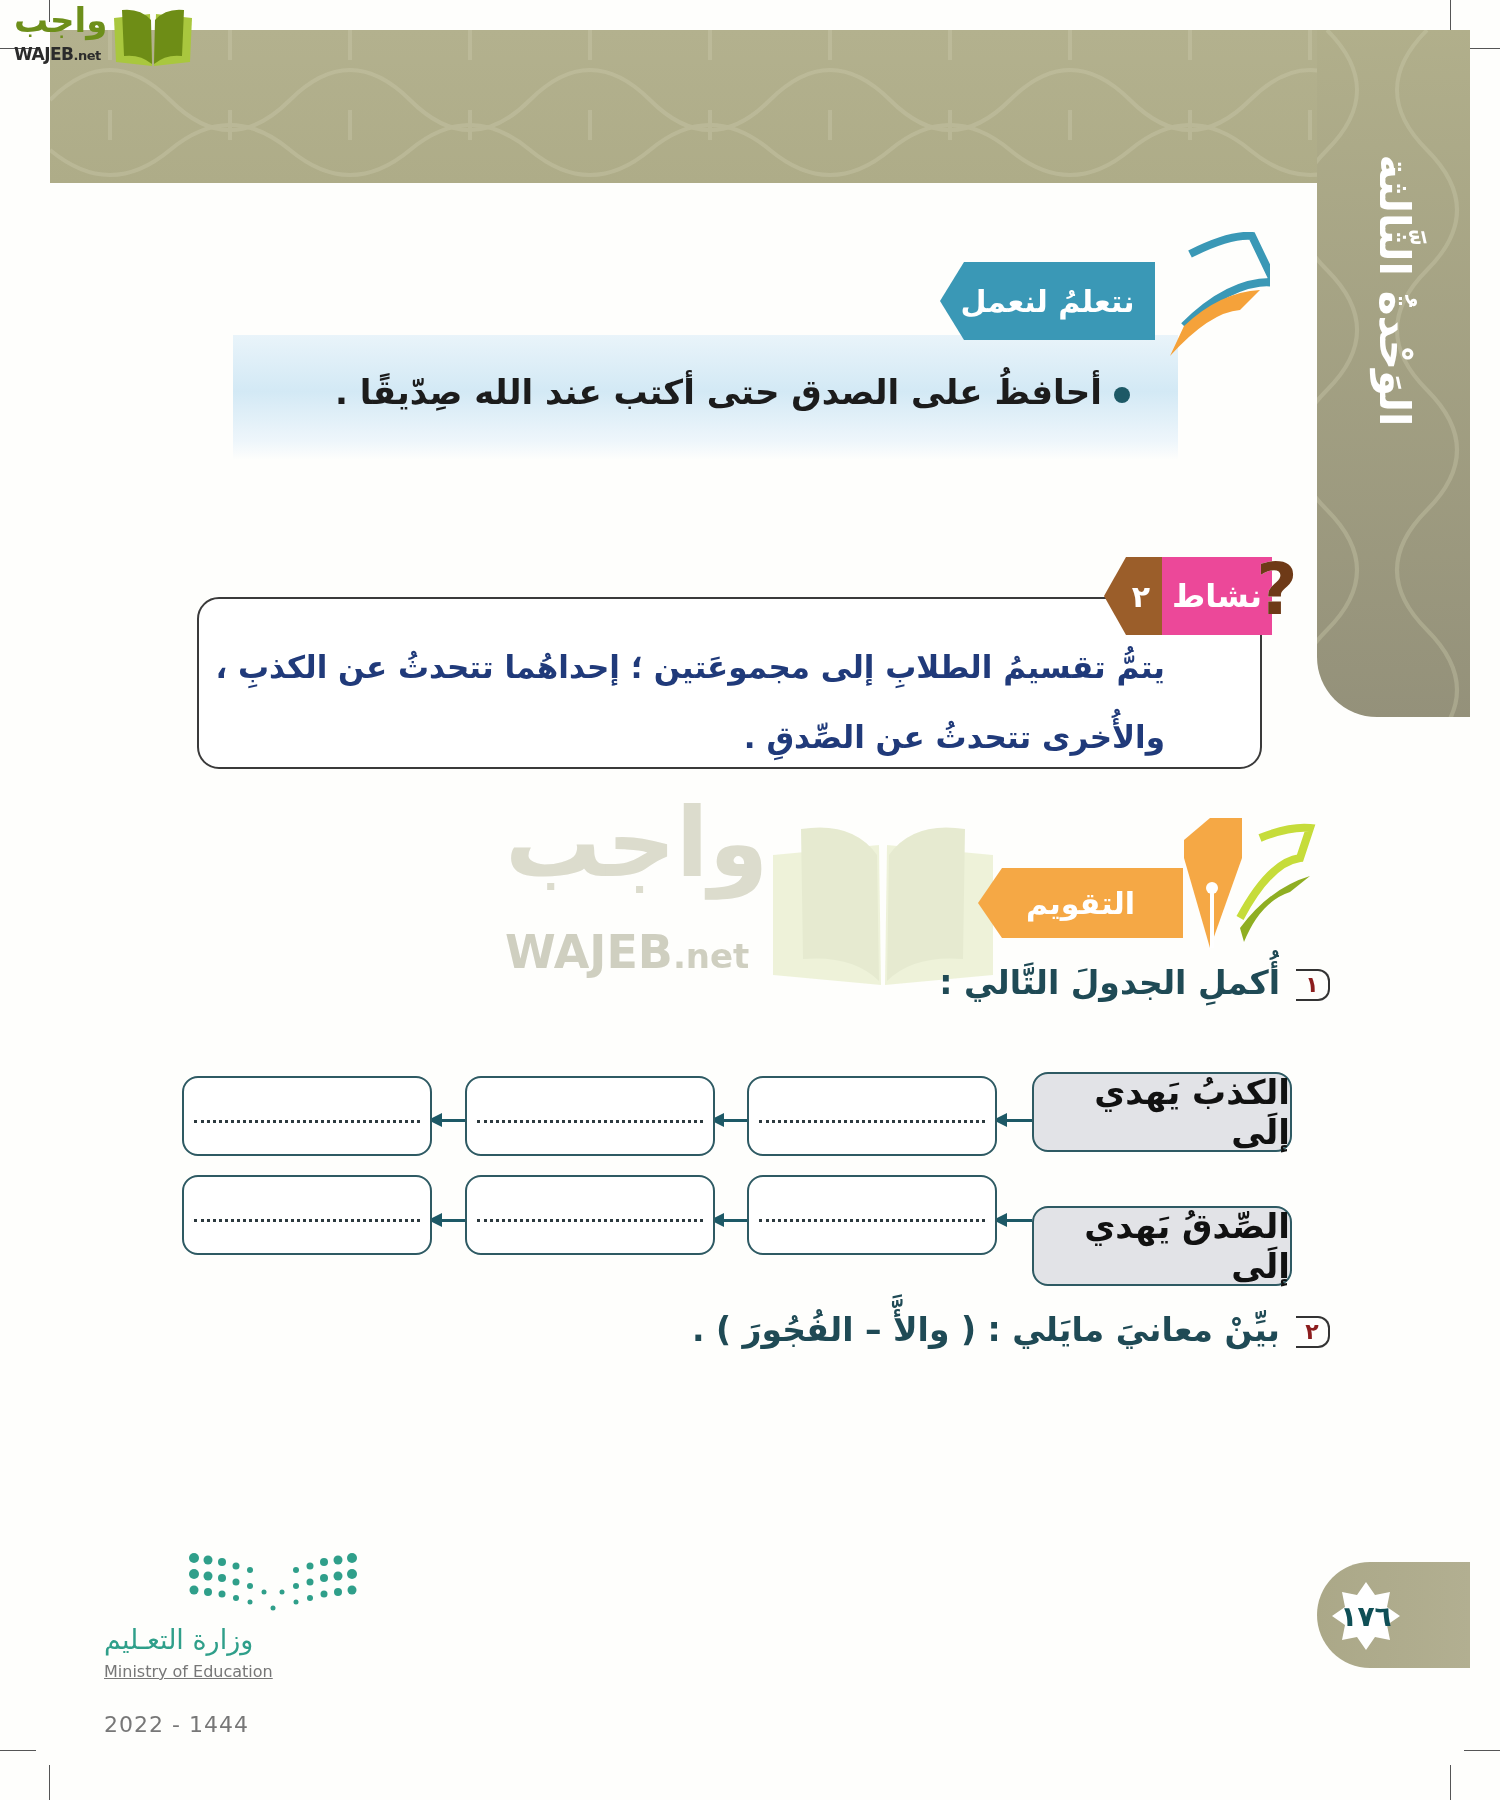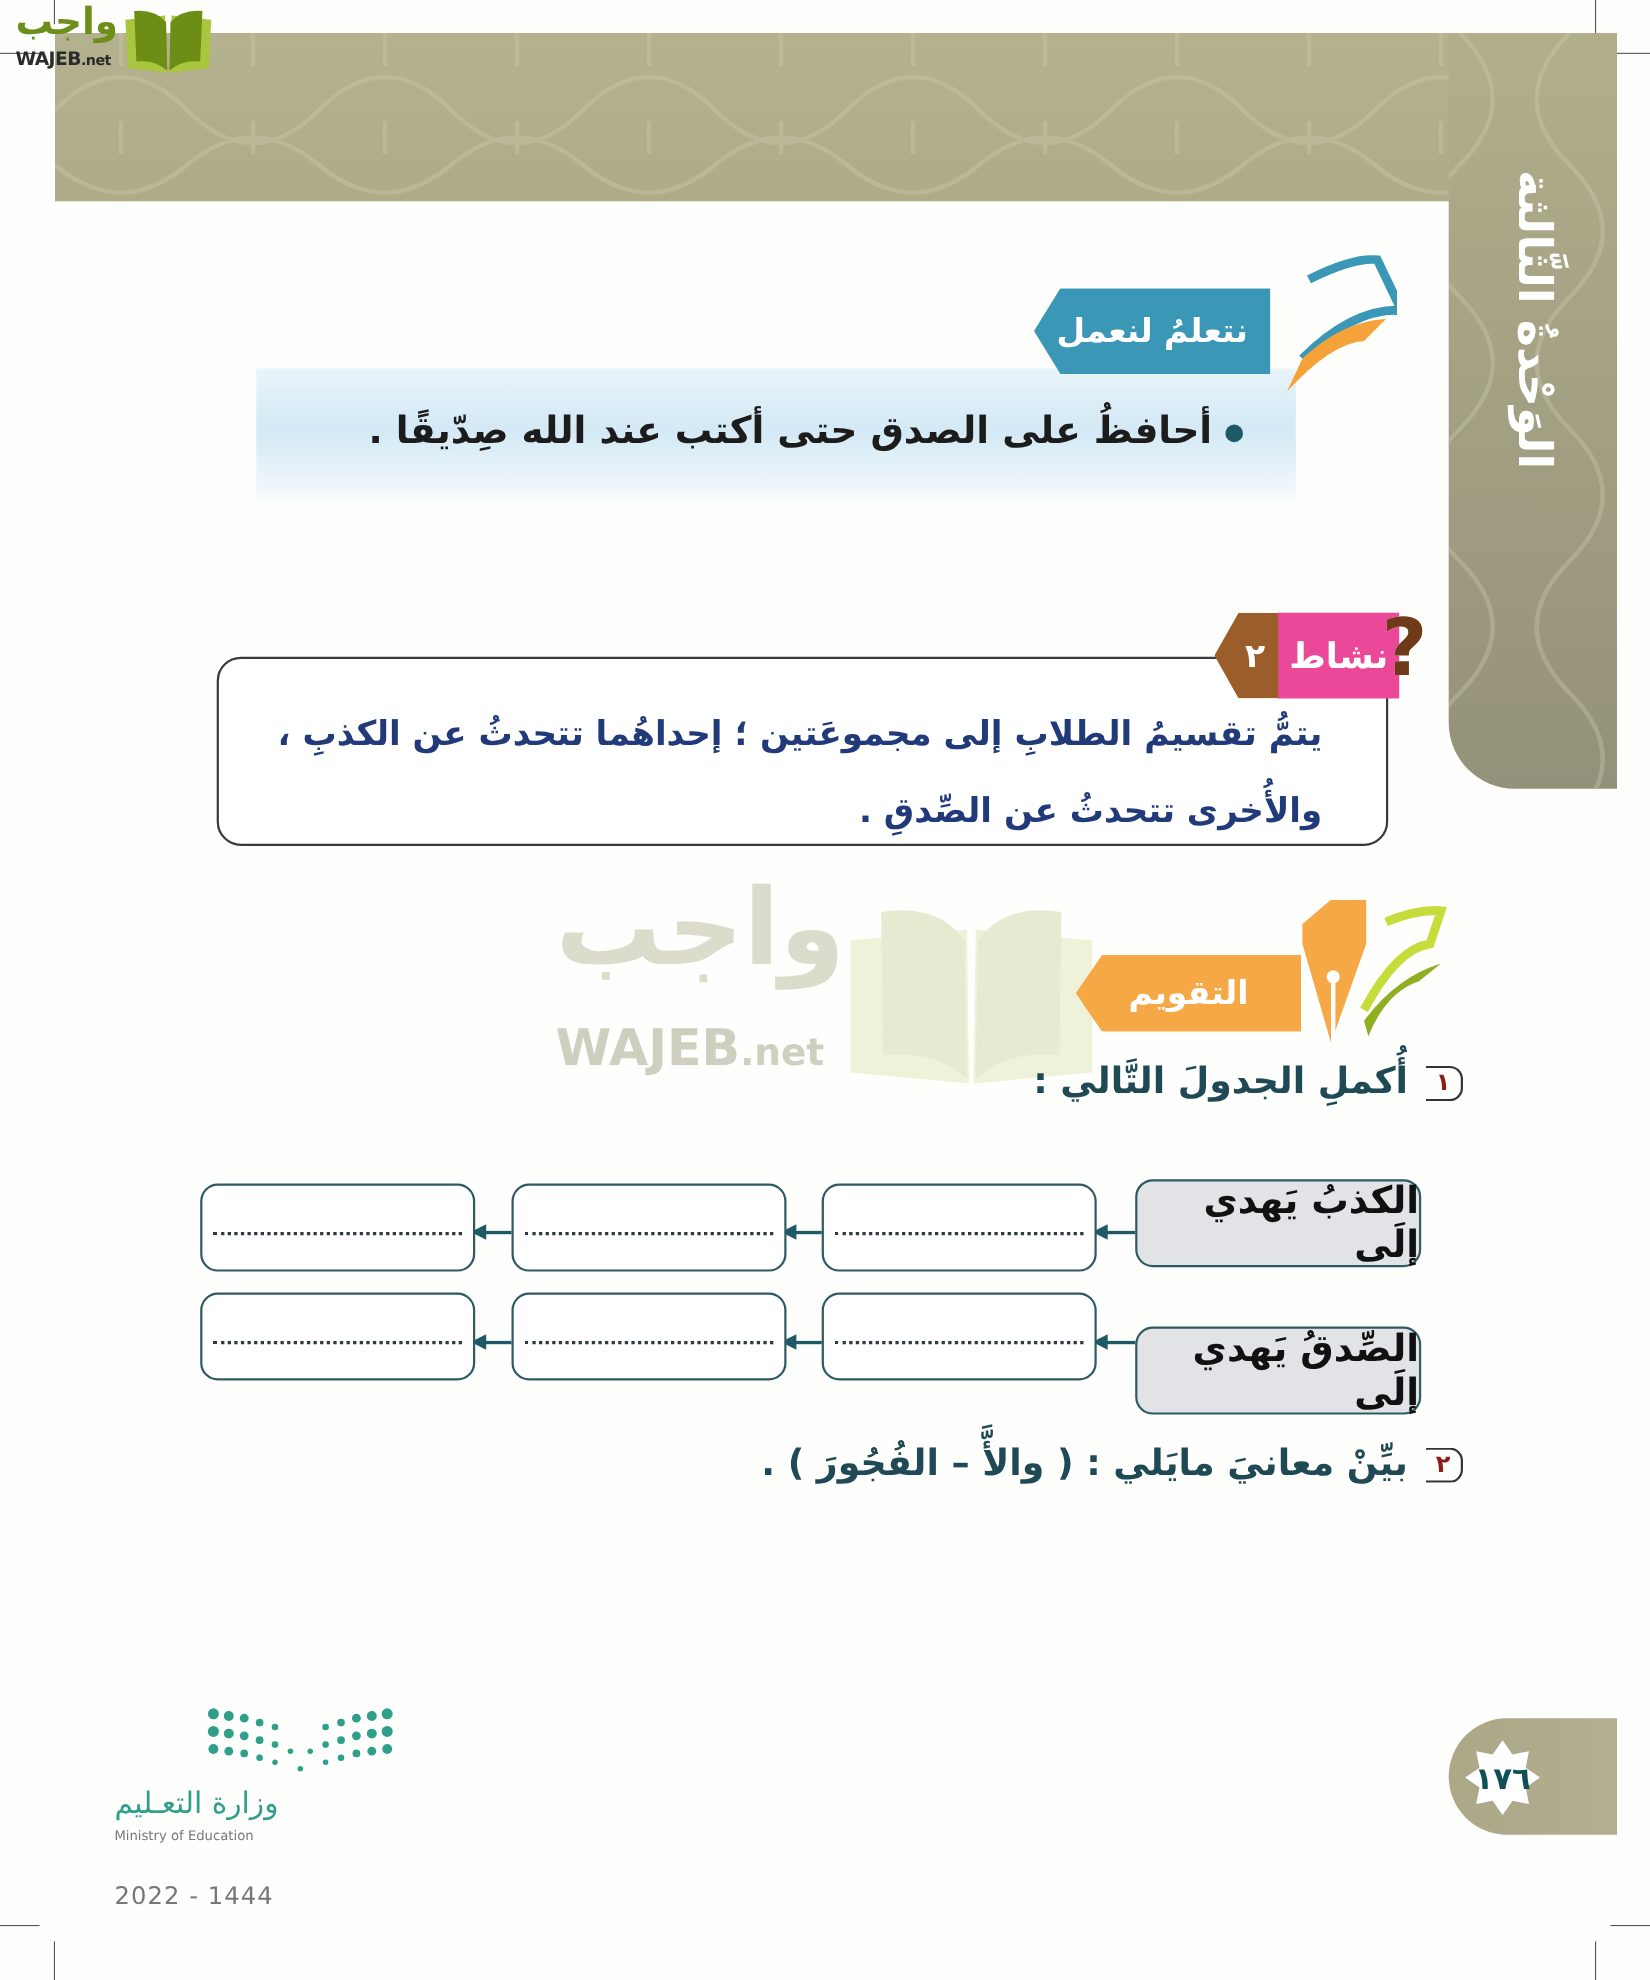--- a/index.html
+++ b/index.html
@@ -72,21 +72,21 @@
   .activity-tab .label {
     position: absolute; left: 58px; top: 0; width: 110px; height: 78px; background: #ec4899;
     color: #fff; font-size: 32px; font-weight: bold; display: flex; align-items: center; justify-content: center;
   }
   .activity-tab .qmark {
     position: absolute; left: 152px; top: -4px; font-size: 72px; font-weight: bold; color: #6e3a17; line-height: 1;
     text-shadow: 0 0 0 #fff;
   }
   .activity-text {
     position: absolute; left: 215px; top: 632px; width: 950px; font-size: 31px; font-weight: bold; color: #203a7a;
-    direction: rtl; text-align: right; line-height: 70px; margin-left: 37px;
+    direction: rtl; text-align: right; line-height: 70px;
   }
 
   
   .wm { position: absolute; left: 505px; top: 815px; width: 490px; height: 175px; pointer-events: none; }
   .wm-ar { position: absolute; left: 0; top: -28px; font-size: 96px; font-weight: bold; color: #dcdccd; direction: rtl; }
   .wm-en { position: absolute; left: 0; top: 110px; font-size: 46px; font-weight: bold; color: #cfcfc0; }
   .wm-en small { font-size: 34px; }
   .wm-book { position: absolute; left: 268px; top: 0; opacity: .5; }
 
   
@@ -129,21 +129,21 @@
   }
   .page-star { position: absolute; left: 1332px; top: 1582px; width: 68px; height: 68px; }
   .page-num {
     position: absolute; left: 1332px; top: 1582px; width: 68px; height: 68px; display: flex; align-items: center; justify-content: center;
     font-size: 28px; font-weight: bold; color: #0f4f56;
   }
 
   
   .ministry { position: absolute; left: 104px; top: 1552px; width: 270px; height: 170px; }
   .ministry-ar { position: absolute; left: 0; top: 72px; font-size: 27px; color: #2f9f8a; direction: rtl; }
-  .ministry-en { position: absolute; left: 0; top: 110px; font-size: 12px; color: #777; }
+  .ministry-en { position: absolute; left: 0; top: 110px; font-size: 16px; color: #777; text-decoration: underline; }
   .ministry-year { position: absolute; left: 0; top: 136px; font-size: 22px; color: #777; letter-spacing: 1px; margin-top: 24px; }
 </style>
 </head>
 <body>
 
 <div class="crop" style="left:0;top:48px;width:36px;height:1px;"></div>
 <div class="crop" style="left:49px;top:0;width:1px;height:22px;"></div>
 <div class="crop" style="left:1450px;top:0;width:1px;height:34px;"></div>
 <div class="crop" style="left:1464px;top:48px;width:36px;height:1px;"></div>
 <div class="crop" style="left:0;top:1750px;width:36px;height:1px;"></div>

